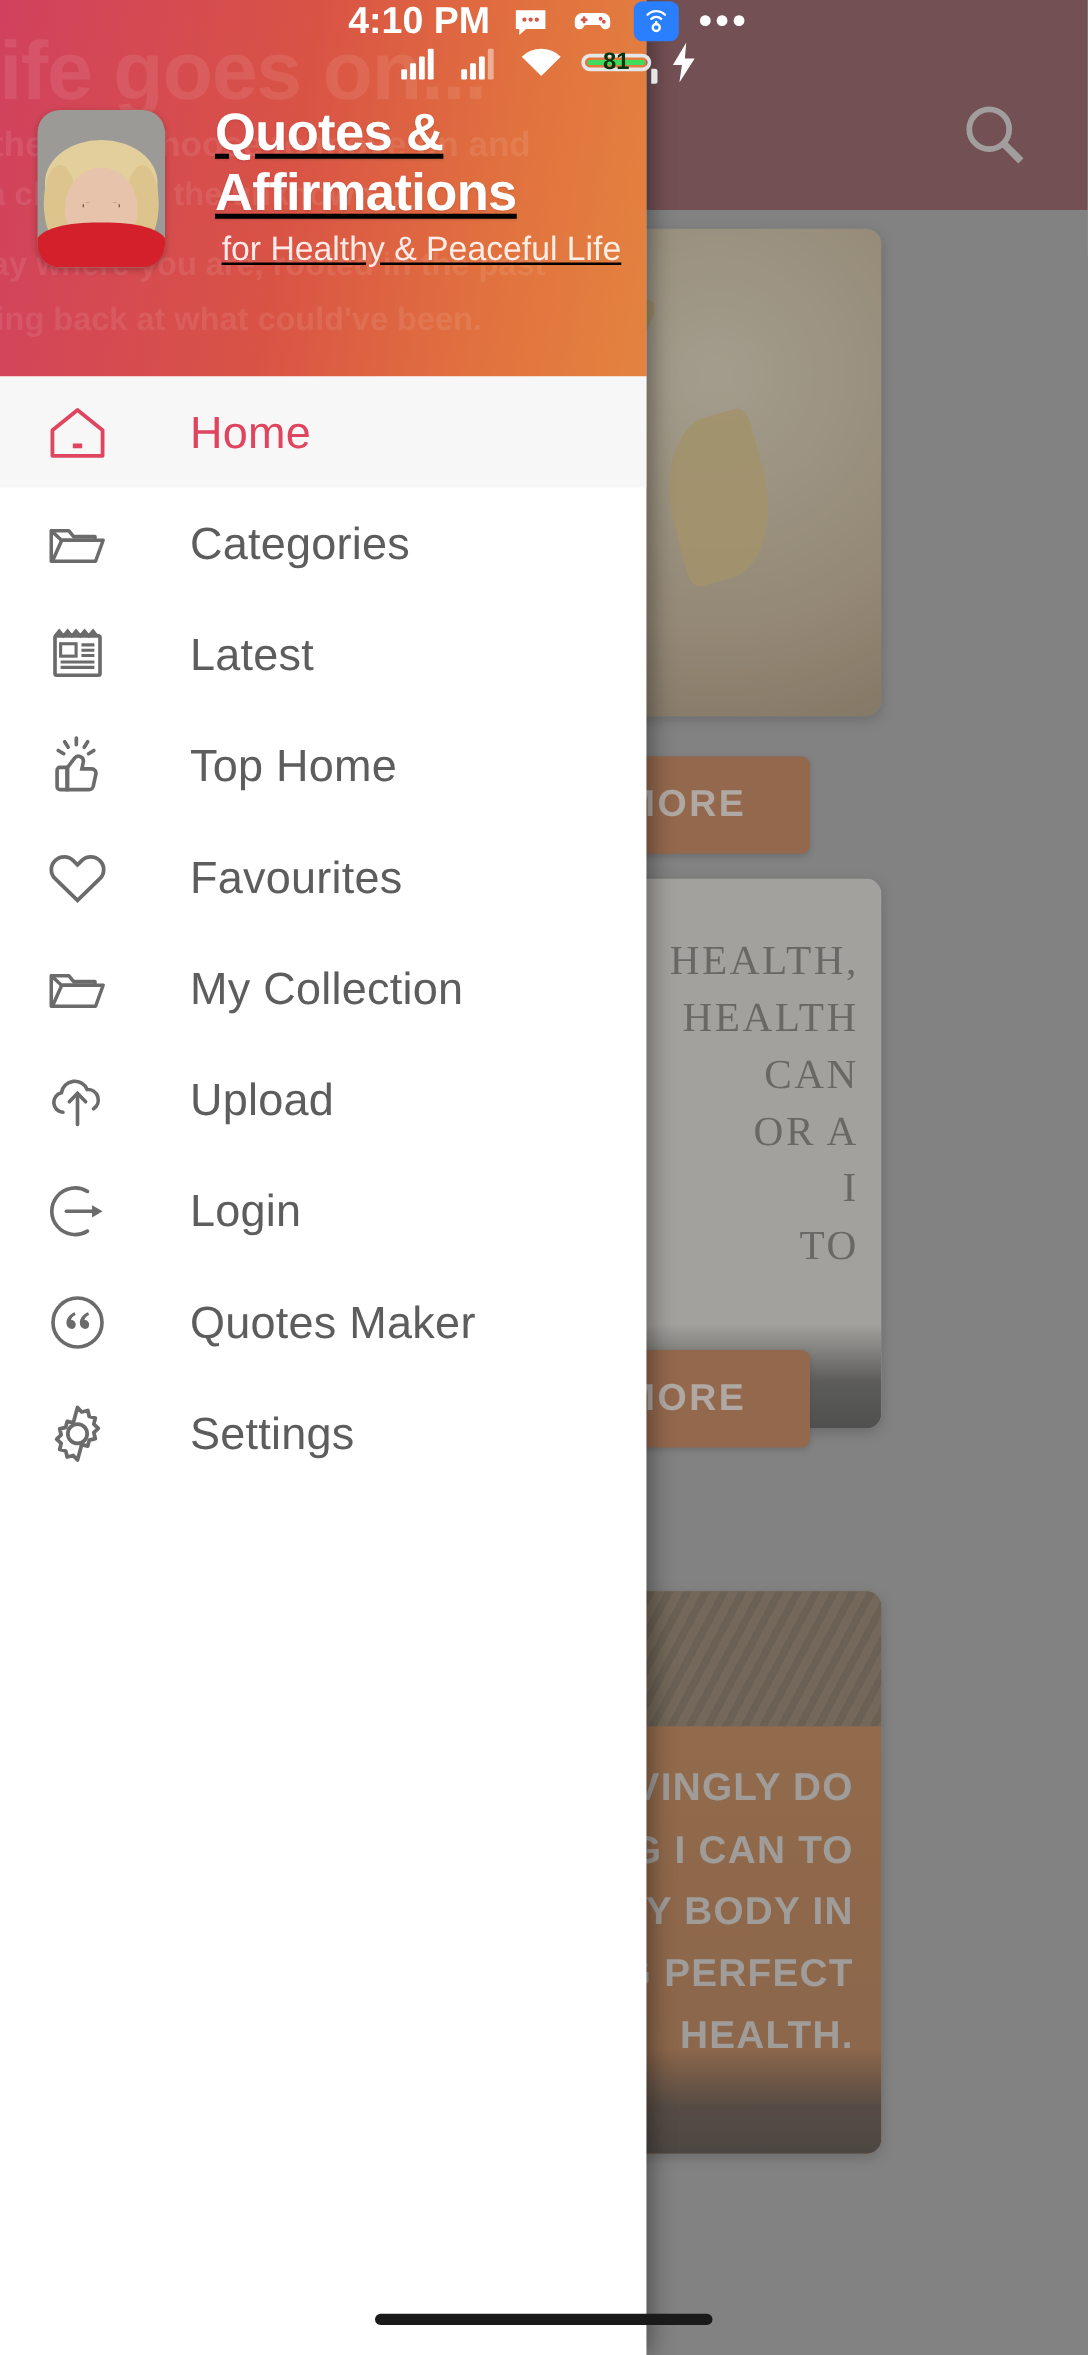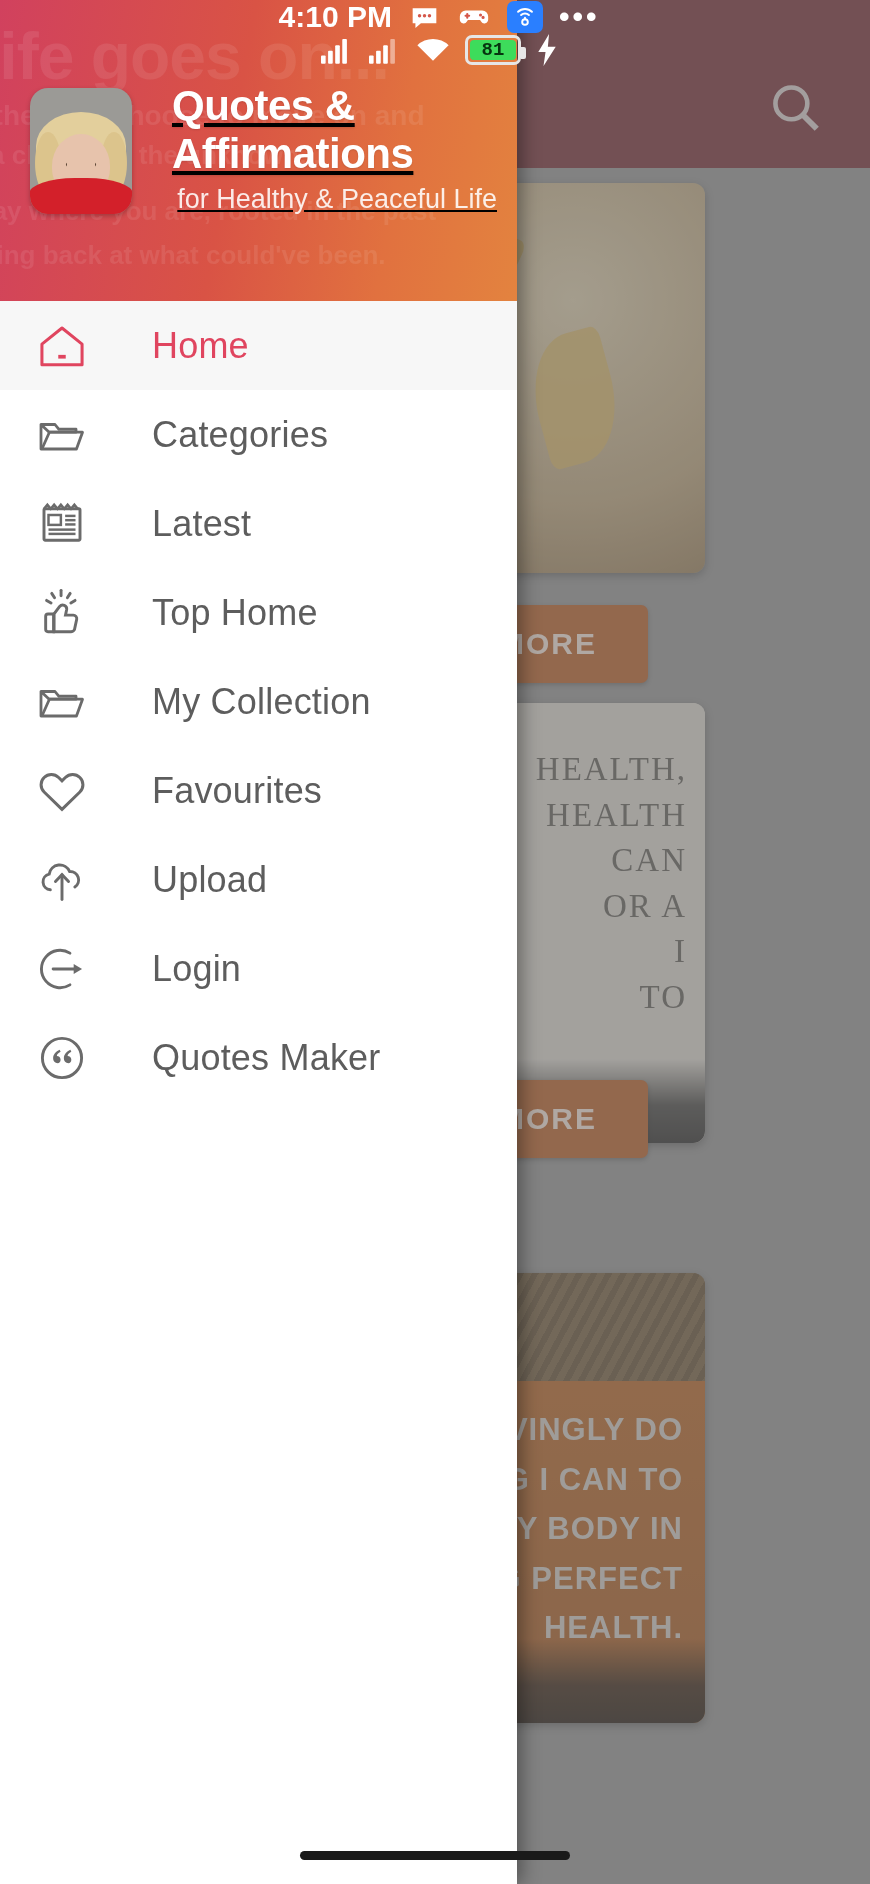--- a/index.html
+++ b/index.html
@@ -209,22 +209,22 @@
     padding:0 26px 0 34px; color:#ffffff; font-size:30px; font-weight:bold;
     z-index:50;
     flex-direction:column;
   }
   #status-left { display:flex; align-items:center; gap:16px; }
   #status-right { display:flex; align-items:center; gap:14px; }
   .sb-ico { display:flex; align-items:center; }
   .dots { letter-spacing:3px; font-size:30px; }
   .badge-blue { background:#2a7fff; border-radius:7px; padding:3px 5px; display:flex; }
   .battery {
-    position:relative; width:56px; height:30px; border:3px solid #e6e6e6; border-radius:7px;
-    display:flex; align-items:center; justify-content:center;font-family:Liberation Mono, monospace;
+    position:relative; width:56px; height:14px; border:3px solid #e6e6e6; border-radius:7px;
+    display:flex; align-items:center; justify-content:center;
   }
   .battery::after {
     content:""; position:absolute; right:-8px; top:9px; width:5px; height:12px;
     background:#e6e6e6; border-radius:0 2px 2px 0;
   }
   .battery .fill { position:absolute; inset:2px; background:#3ddc5b; border-radius:4px; }
   .battery .pct { position:relative; font-size:19px; color:#06340f; font-weight:bold; z-index:2; }
 </style>
 </head>
 <body>
@@ -423,35 +423,35 @@
           <line x1="17.6" y1="6.6" x2="15.8" y2="7.7"></line>
           <path d="M6 12.4h2.4V20H6a1 1 0 0 1-1-1v-5.6a1 1 0 0 1 1-1z"></path>
           <path d="M8.6 12.4 11 9.2a1.7 1.7 0 0 1 3 1.3l-.5 2.4h3.3a1.5 1.5 0 0 1 1.5 1.8l-.8 3.7A1.6 1.6 0 0 1 15.9 20H8.6z"></path>
         </svg>
       </span>
       <span class="menu-label">Top Home</span>
     </div>
 
     <div class="menu-item">
       <span class="menu-icon">
+        <svg width="58" height="58" viewBox="0 0 24 24" fill="none" stroke="#6b6b6b" stroke-width="1.25">
+          <path d="M12 19.6 4.6 12.4a4.2 4.2 0 0 1 0-6 4.3 4.3 0 0 1 6 0l1.4 1.4 1.4-1.4a4.3 4.3 0 0 1 6 0 4.2 4.2 0 0 1 0 6z"></path>
+        </svg>
+      </span>
+      <span class="menu-label">Favourites</span>
+    </div>
+
+    <div class="menu-item">
+      <span class="menu-icon">
         <svg width="56" height="56" viewBox="0 0 24 24" fill="none" stroke="#6b6b6b" stroke-width="1.2" stroke-linejoin="round">
           <path d="M3 7.5h6l1.6 2H18v1.3H6.6L3.4 18"></path>
             <path d="M3 7.5V18h15.2l2.6-7.2H6.5z"></path>
         </svg>
       </span>
       <span class="menu-label">My Collection</span>
-    </div>
-
-    <div class="menu-item">
-      <span class="menu-icon">
-        <svg width="58" height="58" viewBox="0 0 24 24" fill="none" stroke="#6b6b6b" stroke-width="1.25">
-          <path d="M12 19.6 4.6 12.4a4.2 4.2 0 0 1 0-6 4.3 4.3 0 0 1 6 0l1.4 1.4 1.4-1.4a4.3 4.3 0 0 1 6 0 4.2 4.2 0 0 1 0 6z"></path>
-        </svg>
-      </span>
-      <span class="menu-label">Favourites</span>
     </div>
 
     <div class="menu-item">
       <span class="menu-icon">
         <svg width="56" height="56" viewBox="0 0 24 24" fill="none" stroke="#6b6b6b" stroke-width="1.25" stroke-linecap="round">
           <path d="M7 16.2a3.4 3.4 0 0 1-.5-6.7 4.6 4.6 0 0 1 8.8-1.1 3.6 3.6 0 0 1 2.2 6.6"></path>
           <line x1="12" y1="9.8" x2="12" y2="20.4"></line>
           <polyline points="9.2,12.6 12,9.7 14.8,12.6"></polyline>
         </svg>
       </span>
@@ -472,20 +472,29 @@
     <div class="menu-item">
       <span class="menu-icon">
         <svg width="56" height="56" viewBox="0 0 24 24" fill="none" stroke="#6b6b6b" stroke-width="1.25">
           <circle cx="12" cy="12" r="8.4"></circle>
           <path d="M10.2 14.2c-1.2 0-2-.9-2-2.1 0-1.5 1.1-2.9 2.8-3.6l.4.8c-1 .5-1.6 1.2-1.6 1.8.9 0 1.6.7 1.6 1.6s-.6 1.5-1.2 1.5zM14.8 14.2c-1.2 0-2-.9-2-2.1 0-1.5 1.1-2.9 2.8-3.6l.4.8c-1 .5-1.6 1.2-1.6 1.8.9 0 1.6.7 1.6 1.6s-.6 1.5-1.2 1.5z" fill="#6b6b6b" stroke="none"></path>
         </svg>
       </span>
       <span class="menu-label">Quotes Maker</span>
     </div>
 
+    <div class="menu-item">
+      <span class="menu-icon">
+        <svg width="58" height="58" viewBox="0 0 24 24" fill="none" stroke="#6b6b6b" stroke-width="1.25" stroke-linejoin="round">
+          <path d="M12 3.3l1.4 1.5 2-.5.5 2 2 .5-.5 2 1.5 1.4-1.5 1.4.5 2-2 .5-.5 2-2-.5L12 20.7l-1.4-1.5-2 .5-.5-2-2-.5.5-2L5.1 13.8l1.5-1.4-.5-2 2-.5.5-2 2 .5z"></path>
+          <circle cx="12" cy="12" r="3.2"></circle>
+        </svg>
+      </span>
+      <span class="menu-label">Settings</span>
+    </div>
 
   </div>
 </div>
 
 <div id="status-bar">
   <div id="status-left">
     <span>4:10 PM</span>
     <span class="sb-ico">
       <svg width="33" height="33" viewBox="0 0 24 24" fill="#ffffff">
         <path d="M3.4 5.2h17.2v11H9.4l-4 3.4v-3.4H3.4z"></path>

